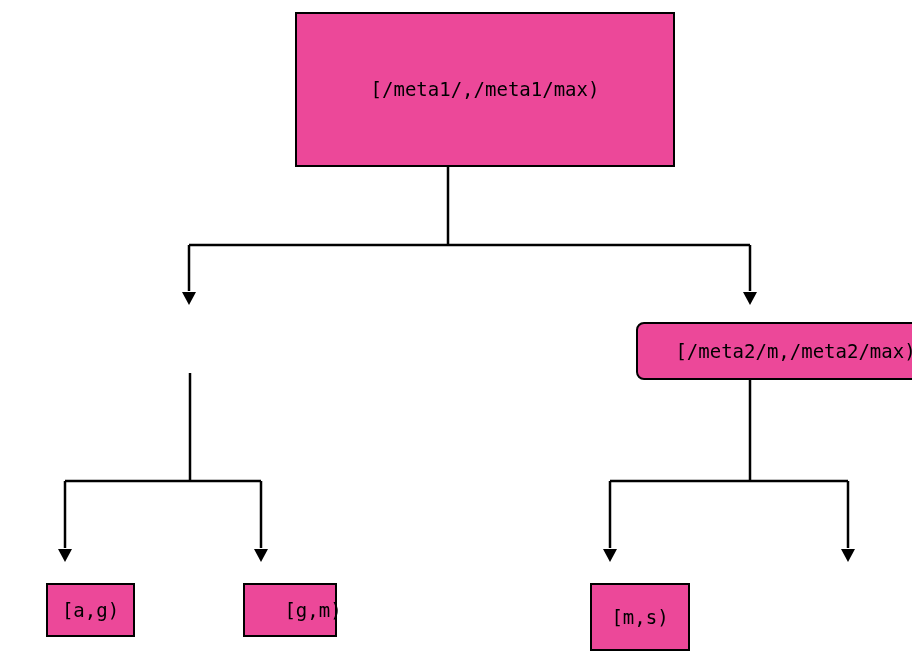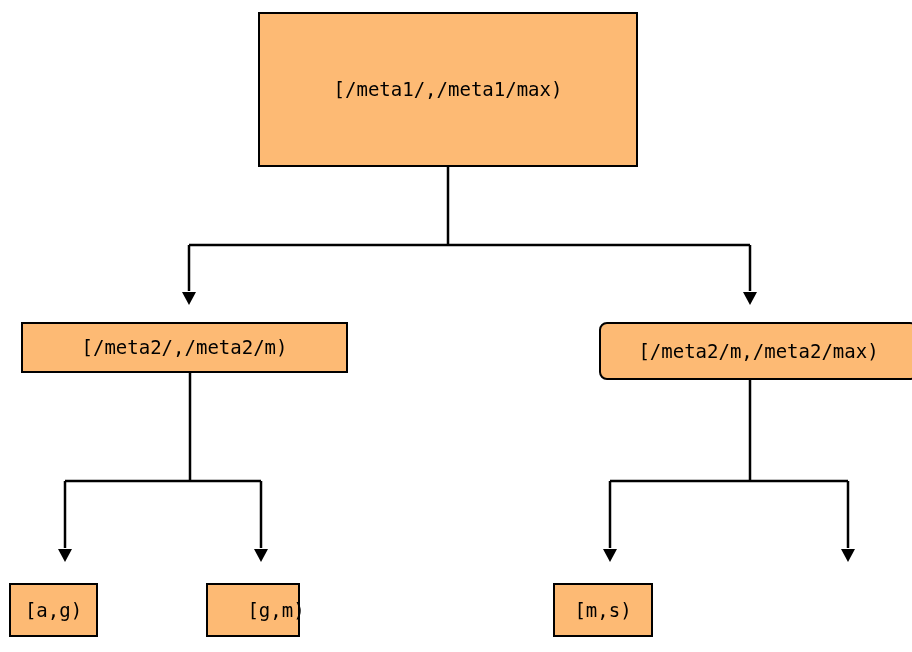--- a/index.html
+++ b/index.html
@@ -20,42 +20,43 @@
     position: absolute;
     left: 0;
     top: 0;
     width: 912px;
     height: 652px;
     pointer-events: none;
   }
   .node {
     position: absolute;
     box-sizing: border-box;
-    background: #fdba74;
+    background: #ec4899;
     border: 2.5px solid #000000;
     display: flex;
     align-items: center;
     justify-content: center;
     color: #000000;
     font-family: "DejaVu Sans Mono", "Liberation Mono", monospace;
     font-size: 19px;
     line-height: 1;
     letter-spacing: 0px;
     white-space: pre;
+    margin-left: 37px;
   }
   .node-label {
     display: block;
     white-space: pre;
   }
   .node-root    { left: 258px; top: 12px;  width: 380px; height: 155px; }
   .node-mid-l   { left: 21px;  top: 322px; width: 327px; height: 51px;  }
   .node-mid-r   { left: 599px; top: 322px; width: 319px; height: 58px; border-radius: 8px;  }
   .node-leaf-1  { left: 9px;   top: 583px; width: 89px;  height: 54px;  }
   .node-leaf-2  { left: 206px; top: 583px; width: 94px;  height: 54px; padding-left: 46px;  }
-  .node-leaf-3  { left: 553px; top: 583px; width: 100px; height: 54px;  }
+  .node-leaf-3  { left: 553px; top: 583px; width: 100px; height: 68px;  }
   .node-leaf-4  { left: 777px; top: 583px; width: 126px; height: 54px;  }
 </style>
 </head>
 <body>
 
 <div id="canvas">
 
   <svg id="edges" viewBox="0 0 912 652">
     <defs>
       <marker id="arrow" viewBox="0 0 14 13" refX="7" refY="13" markerWidth="14" markerHeight="13" markerUnits="userSpaceOnUse" orient="auto-start-reverse">
@@ -94,23 +95,20 @@
     <g fill="#000000">
       <path d="M 603 549 L 617 549 L 610 562 Z"></path>
       <path d="M 841 549 L 855 549 L 848 562 Z"></path>
     </g>
   </svg>
 
   <div class="node node-root">
     <span class="node-label">[/meta1/,/meta1/max)</span>
   </div>
 
-  <div class="node node-mid-l">
-    <span class="node-label">[/meta2/,/meta2/m)</span>
-  </div>
 
   <div class="node node-mid-r">
     <span class="node-label">[/meta2/m,/meta2/max)</span>
   </div>
 
   <div class="node node-leaf-1">
     <span class="node-label">[a,g)</span>
   </div>
 
   <div class="node node-leaf-2">

